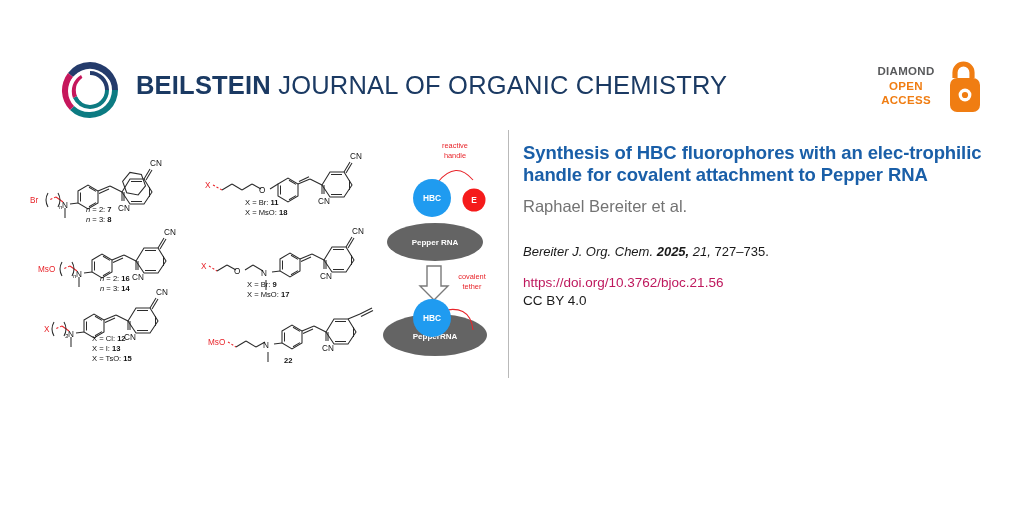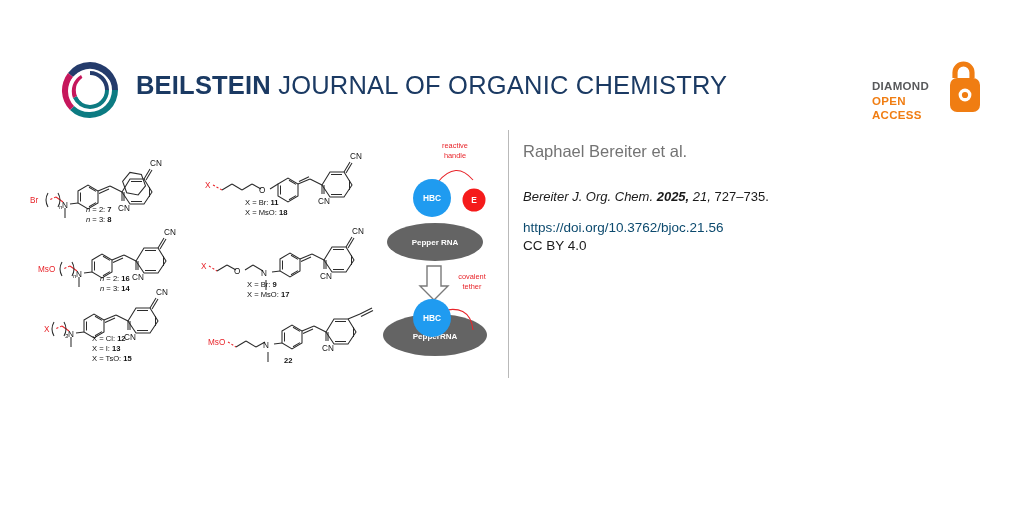--- a/index.html
+++ b/index.html
@@ -40,26 +40,25 @@
 
   #oa-badge {
     position: absolute;
     left: 872px; top: 60px;
     width: 112px; height: 60px;
   }
   #oa-words {
     position: absolute;
     left: 0; top: 4px;
     width: 68px;
-    text-align: left;
+    text-align: center;
     font-weight: bold;
     font-size: 11.5px;
     line-height: 14.5px;
     letter-spacing: 0.3px;
-    margin-top: 15px;
   }
   #oa-words .diamond { color: #58595b; display: block; }
   #oa-words .open    { color: #f07d12; display: block; }
   #oa-words .access  { color: #f07d12; display: block; }
   #oa-lock {
     position: absolute;
     left: 74px; top: 0px;
     width: 40px; height: 56px;
   }
 
@@ -94,21 +93,21 @@
     font-size: 13px;
     color: #1a1a1a;
     margin: 0 0 16px 0;
     font-style: italic;
   }
   #article-citation .vol-year { font-weight: bold; font-style: italic; }
   #article-citation .vol { font-style: italic; font-weight: normal; }
   #article-citation .pages { font-style: normal; text-align: right; }
   #article-doi {
     font-size: 13.5px;
-    color: #0c4a6e;
+    color: #be185d;
     margin: 0 0 3px 0;
   }
   #article-license {
     font-size: 13.5px;
     color: #1a1a1a;
     margin: 0;
   }
 
   
   #graphical-abstract {
@@ -215,20 +214,21 @@
         <circle cx="19" cy="35" r="6.4" fill="#ffffff"></circle>
         <circle cx="19" cy="35" r="3.1" fill="#f07d12"></circle>
       </svg>
     </div>
   </div>
 </div>
 
 <div id="divider"></div>
 
 <div id="article-meta">
+  <h1 id="article-title">Synthesis of HBC fluorophores with an elec-trophilic handle for covalent attachment to Pepper RNA</h1>
   <div id="article-authors">Raphael Bereiter et al.</div>
   <div id="article-citation">
     <span>Bereiter J. Org. Chem.</span>
     <span class="vol-year">2025,</span>
     <span class="vol">21,</span>
     <span class="pages">727–735.</span>
   </div>
   <div id="article-doi">https://doi.org/10.3762/bjoc.21.56</div>
   <div id="article-license">CC BY 4.0</div>
 </div>

